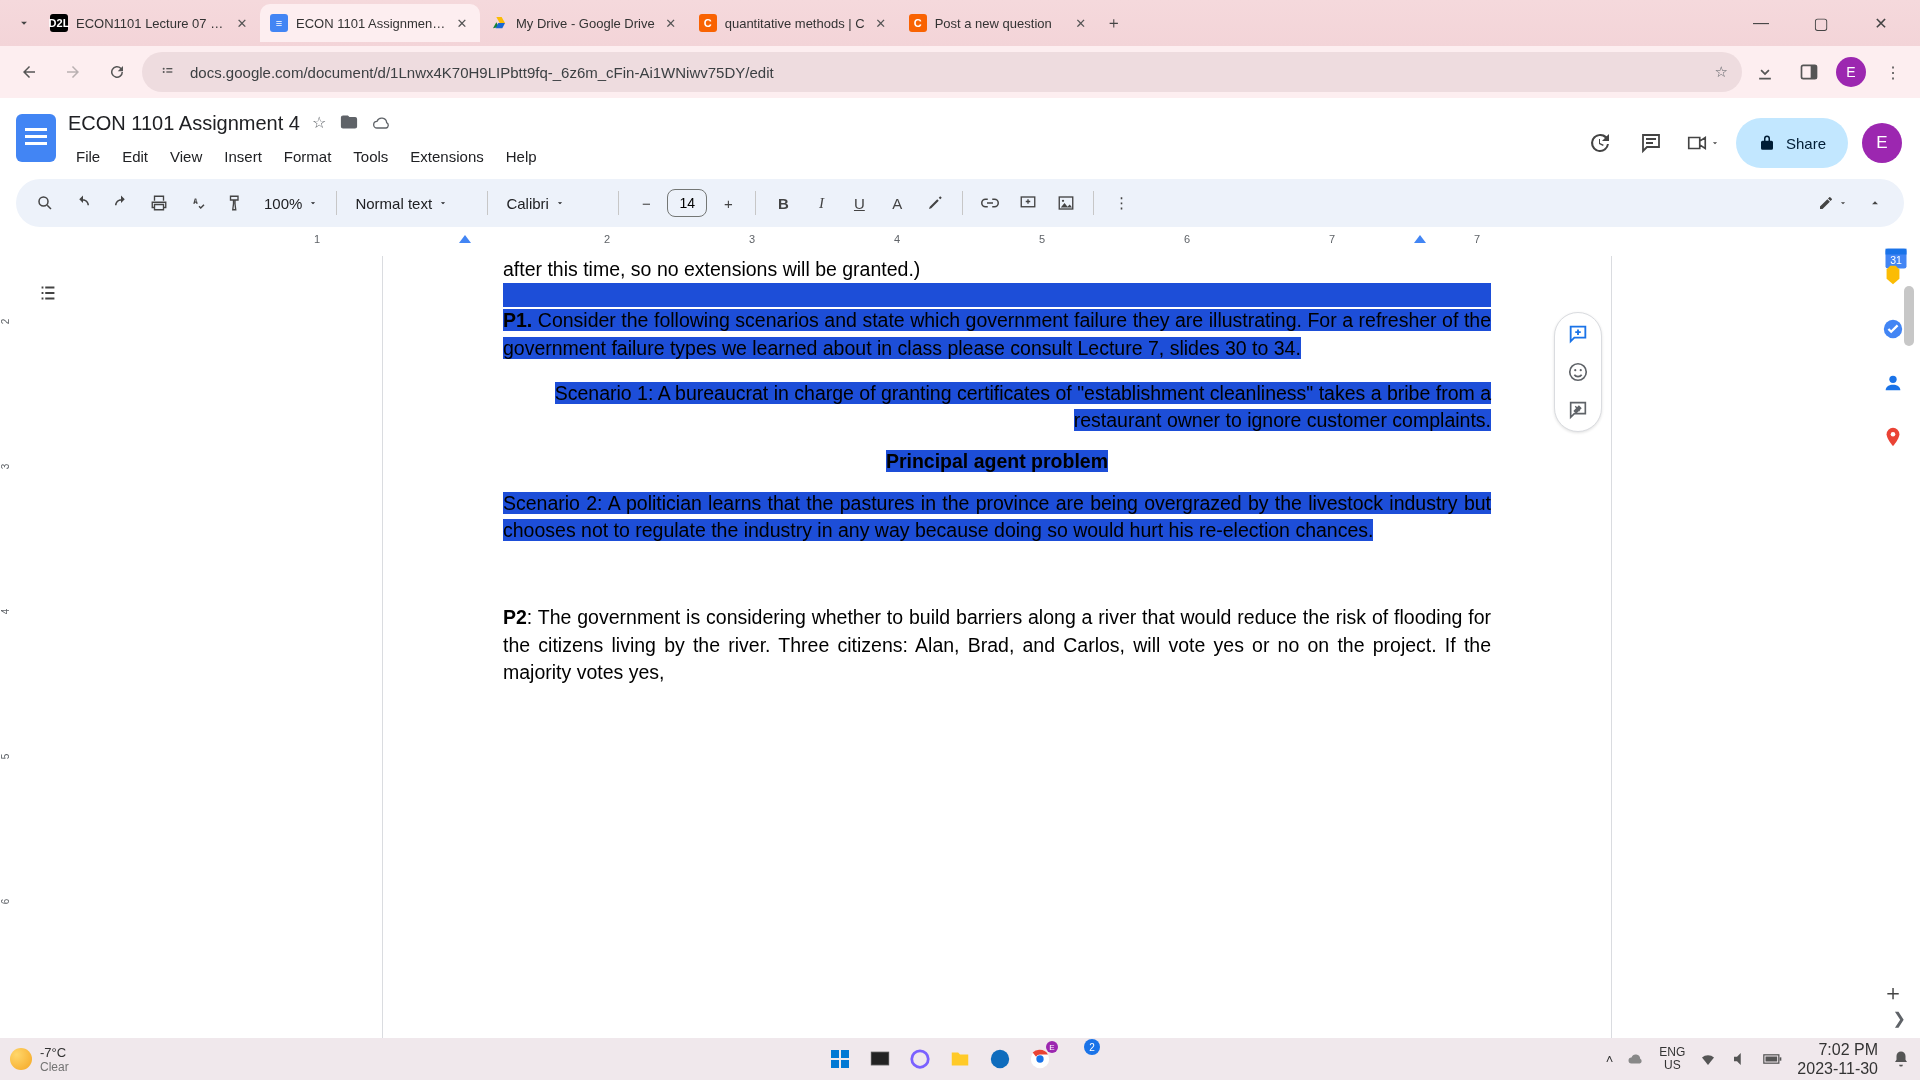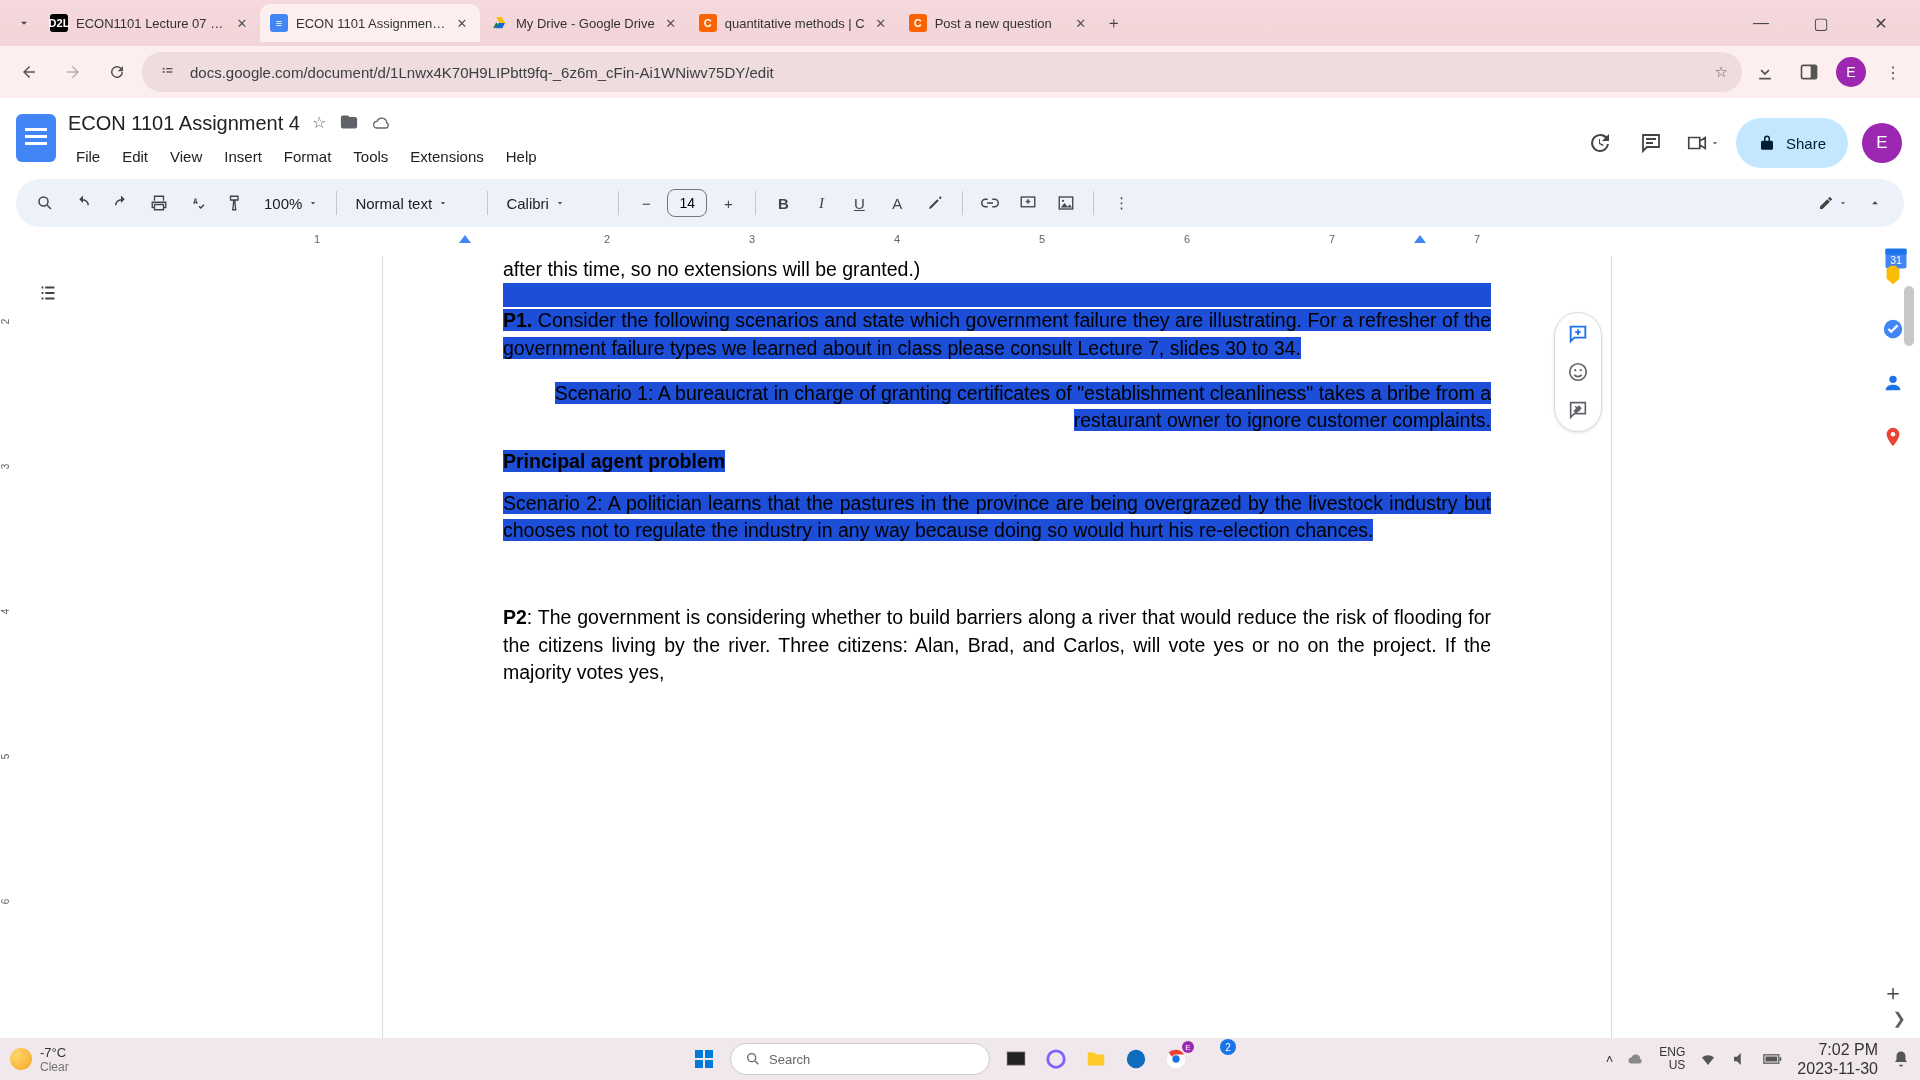--- a/index.html
+++ b/index.html
@@ -391,21 +391,21 @@
     </div>
   </div>
   <div class="page-wrap">
     <div class="page">
       <p class="para top"><span>after  this time, so no extensions will be granted.)</span></p>
       <div class="gap"><span class="sel" style="display:inline-block;width:100%;height:100%"></span></div>
       <p class="para"><span class="sel"><b>P1.</b><span> Consider the following scenarios and state which government failure they are illustrating. For a refresher of the government failure types we learned about in class please consult Lecture 7, slides 30 to 34.</span></span></p>
       <div style="height:18px"></div>
       <p class="para" style="text-align:right"><span class="sel">Scenario 1: A bureaucrat in charge of granting certificates of "establishment cleanliness" takes a bribe from a restaurant owner to ignore customer complaints.</span></p>
       <div style="height:14px"></div>
-      <p class="para answer" style="text-align:left"><span class="sel">Principal agent problem</span></p>
+      <p class="para answer" style="text-align:center"><span class="sel">Principal agent problem</span></p>
       <div style="height:14px"></div>
       <p class="para"><span class="sel">Scenario 2: A politician learns that the pastures in the province are being overgrazed  by the livestock industry but chooses not to regulate the industry in any way  because doing so would hurt his re-election chances.</span></p>
       <div style="height:60px"></div>
       <p class="para"><b>P2</b><span>: The government is considering whether to build barriers along a river that would reduce the risk of flooding for the citizens living by the river. Three citizens: Alan, Brad, and Carlos, will vote yes or no on the project. If the majority votes yes,</span></p>
     </div>
 
     <div class="comment-bubble">
       <span class="ci">
           <svg width="22" height="22" viewBox="0 0 24 24">
             <path fill="none" stroke="#1a73e8" stroke-width="2" d="M4 4h16v12H8l-4 4z"></path>
@@ -470,27 +470,20 @@
   </div>
   <div class="task-center">
     <div class="task-ico">
         <svg width="24" height="24" viewBox="0 0 24 24">
           <rect x="3" y="3" width="8" height="8" fill="#0078d4"></rect>
           <rect x="13" y="3" width="8" height="8" fill="#0078d4"></rect>
           <rect x="3" y="13" width="8" height="8" fill="#0078d4"></rect>
           <rect x="13" y="13" width="8" height="8" fill="#0078d4"></rect>
         </svg>
       </div>
-    <div class="search-pill">
-      <svg width="16" height="16" viewBox="0 0 24 24">
-          <circle cx="10" cy="10" r="6" fill="none" stroke="currentColor" stroke-width="2"></circle>
-          <path stroke="currentColor" stroke-width="2" d="M15 15l5 5"></path>
-        </svg>
-      <span>Search</span>
-    </div>
     <div class="task-ico">
         <svg width="22" height="22" viewBox="0 0 24 24">
           <rect x="3" y="5" width="18" height="13" fill="none" stroke="#555" stroke-width="2"></rect>
           <rect x="3" y="5" width="18" height="13" fill="#222"></rect>
         </svg>
       </div>
     <div class="task-ico">
         <svg width="22" height="22" viewBox="0 0 24 24">
           <circle cx="12" cy="12" r="9" fill="none" stroke="#7b61ff" stroke-width="3"></circle>
         </svg>
@@ -518,21 +511,21 @@
       </div>
     <div class="task-ico badge2"></div>
   </div>
   <div class="tray">
     <span>˄</span>
     <span>
         <svg width="18" height="18" viewBox="0 0 24 24">
           <path fill="#888" d="M6 18a4 4 0 0 1 0-8 6 6 0 0 1 11.6 1.5A3.5 3.5 0 0 1 17 18z"></path>
         </svg>
       </span>
-    <div style="text-align:right;font-size:12px;line-height:1.1">
+    <div style="text-align:center;font-size:12px;line-height:1.1">
       <div>ENG</div>
       <div>US</div>
     </div>
     <span>
         <svg width="18" height="18" viewBox="0 0 24 24">
           <path fill="#555" d="M12 20l8-10a12 12 0 0 0-16 0z"></path>
         </svg>
       </span>
     <span>
         <svg width="18" height="18" viewBox="0 0 24 24">

